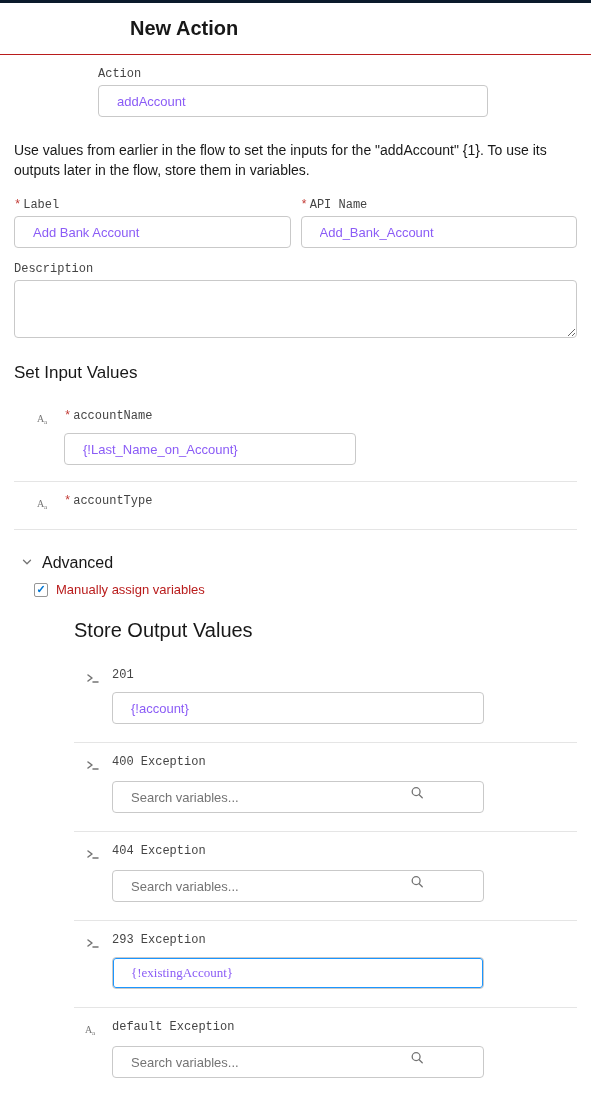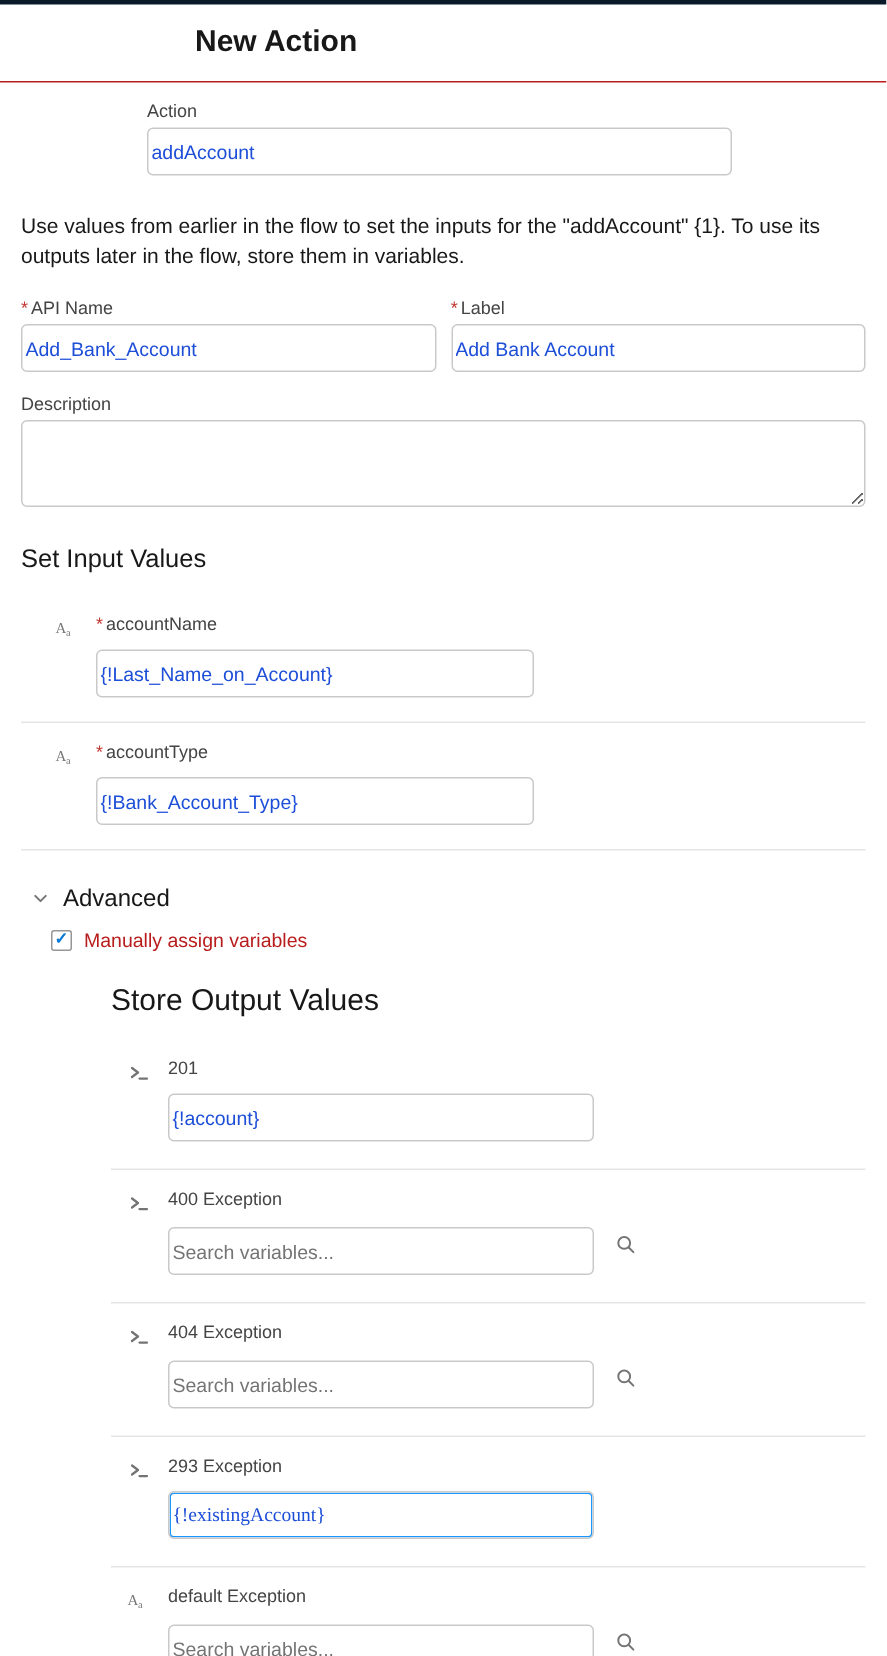--- a/index.html
+++ b/index.html
@@ -27,30 +27,31 @@
     }
     .action-row {
       padding-left: 84px;
       margin-bottom: 24px;
     }
     .field-label {
       font-size: 12px;
       color: #444;
       margin-bottom: 4px;
       display: block;
+      font-family: Liberation Mono, monospace;
     }
     .req { color: #c23934; margin-right: 2px; }
     input.text-input, .text-input {
       width: 100%;
       height: 32px;
       border: 1px solid #c9c9c9;
       border-radius: 4px;
-      padding: 0 2px;
+      padding: 0 18px;
       font-size: 13px;
-      color: #1d4ed8;
+      color: #8b5cf6;
       background: #fff;
     }
     .focused {
       border: 1px solid #1b96ff;
       box-shadow: 0 0 0 1px #1b96ff inset;
       font-family: Liberation Serif, serif;
     }
     .desc-text {
       font-size: 14px;
       line-height: 1.4;
@@ -102,21 +103,21 @@
       align-items: center;
       justify-content: center;
       margin-top: 1px;
     }
     .input-body { flex: 1; }
     .input-body .text-input {
       width: 292px;
       margin-top: 6px;
     }
     .output-block .input-body .text-input {
-      width: 284px;
+      width: 372px;
       margin-top: 6px;
     }
     .search-wrap {
       position: relative;
       width: 320px;
       margin-top: 6px;
     }
     .search-wrap input {
       padding-right: 30px;
     }
@@ -191,29 +192,29 @@
   <div class="action-row">
     <label class="field-label">Action</label>
     <input type="text" class="text-input" style="width: 390px;" value="addAccount">
   </div>
 
   <p class="desc-text">Use values from earlier in the flow to set the inputs for the "addAccount" {1}. To use its outputs later in the flow, store them in variables.</p>
 
   <div class="two-col">
     <div class="col">
       <label class="field-label">
+        <span class="req">*</span><span>Label</span>
+      </label>
+      <input type="text" class="text-input" value="Add Bank Account" style="">
+    </div>
+    <div class="col">
+      <label class="field-label">
         <span class="req">*</span><span>API Name</span>
       </label>
       <input type="text" class="text-input" value="Add_Bank_Account" style="">
-    </div>
-    <div class="col">
-      <label class="field-label">
-        <span class="req">*</span><span>Label</span>
-      </label>
-      <input type="text" class="text-input" value="Add Bank Account" style="">
     </div>
   </div>
 
   <div>
     <label class="field-label">Description</label>
     <textarea class="textarea" style=""></textarea>
   </div>
 
   <h2 class="section-title">Set Input Values</h2>
 
@@ -239,21 +240,20 @@
       <span class="type-icon text-type-icon">
         <svg width="16" height="16" viewBox="0 0 16 16">
             <text x="0" y="11" font-size="10" fill="#747474" font-family="serif">A</text>
             <text x="7" y="13" font-size="7" fill="#747474" font-family="serif">a</text>
           </svg>
       </span>
       <div class="input-body">
         <label class="field-label">
           <span class="req">*</span><span>accountType</span>
         </label>
-        <input type="text" class="text-input" value="{!Bank_Account_Type}" style="">
       </div>
     </div>
   </div>
 
   <div class="advanced-row">
     <span class="chev">
       <svg width="14" height="14" viewBox="0 0 16 16">
           <path d="M4 6 L8 10 L12 6" stroke="#747474" stroke-width="1.5" fill="none" stroke-linecap="round" stroke-linejoin="round"></path>
         </svg>
     </span>

